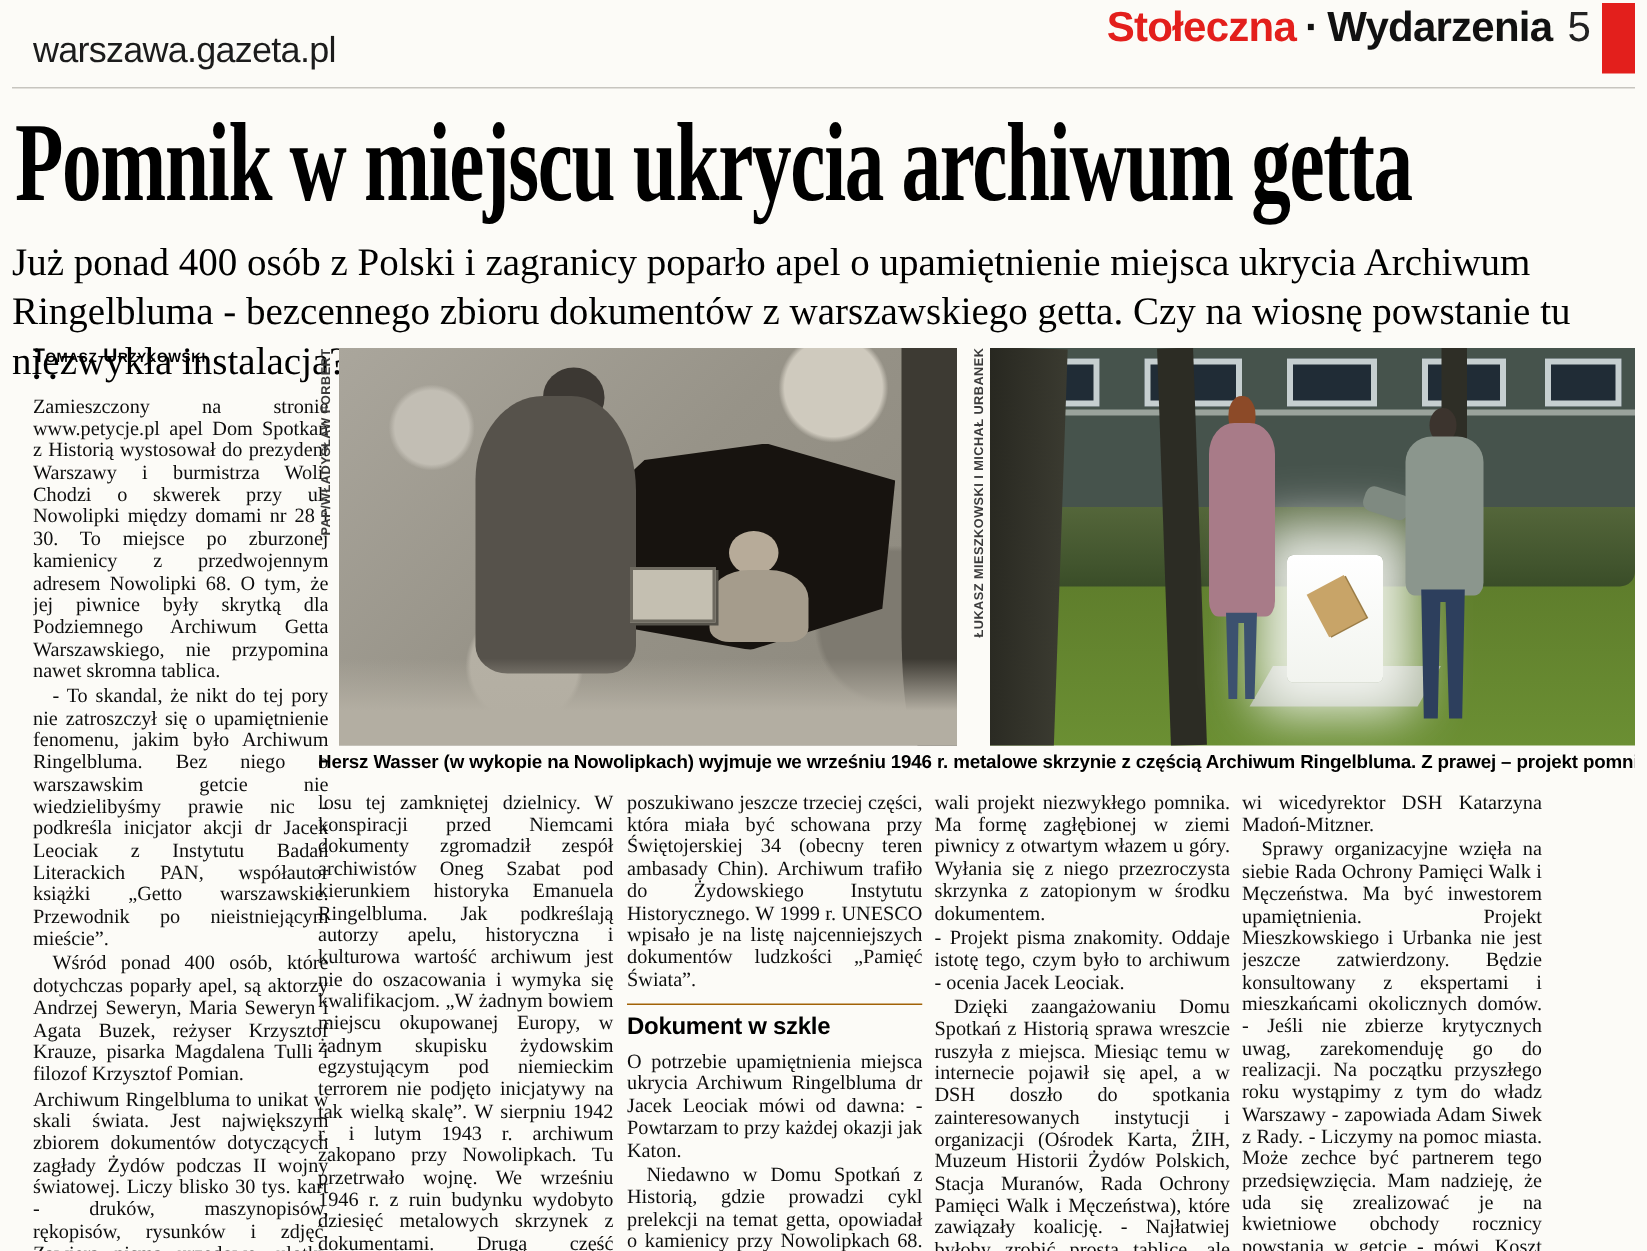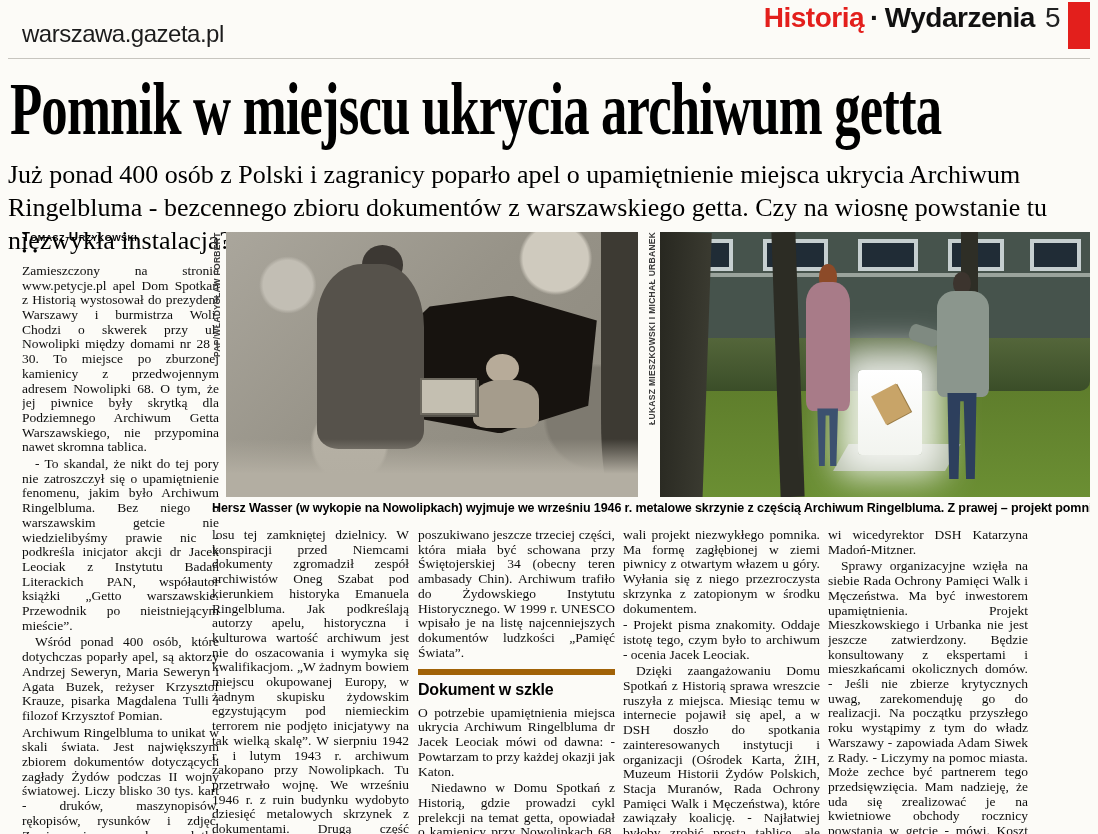--- a/index.html
+++ b/index.html
@@ -28,21 +28,21 @@
   .bodytext p { margin:0 0 2px 0; }
   .bodytext p.indent { text-indent:13px; }
   .col { position:absolute; overflow:hidden; }
   .col1 { left:22px; top:230px; width:197px; height:604px; }
   .col2 { left:212px; top:528px; width:197px; height:306px; }
   .col3 { left:418px; top:528px; width:197px; height:306px; }
   .col4 { left:623px; top:528px; width:197px; height:306px; }
   .col5 { left:828px; top:528px; width:200px; height:306px; }
   .byline { font-family:"Liberation Sans",sans-serif; font-weight:bold; font-size:13px; font-variant:small-caps; letter-spacing:.4px; color:#000; }
   .byline-marks { font-size:8px; letter-spacing:2px; margin:3px 0 8px 0; color:#000; }
-  .sec-header { font-family:"Liberation Sans",sans-serif; font-weight:bold; font-size:16px; letter-spacing:-0.2px; border-top:6px solid #a16207; padding-top:6px; margin:9px 0 7px 0; color:#000; }
+  .sec-header { font-family:"Liberation Sans",sans-serif; font-weight:bold; font-size:16px; letter-spacing:-0.2px; border-top:1px solid #a16207; padding-top:6px; margin:9px 0 7px 0; color:#000; }
 
   
   .photo-row { position:absolute; left:212px; top:232px; width:878px; height:265px; }
   .credit { position:absolute; top:0; height:100%; width:13px; writing-mode:vertical-rl; transform:rotate(180deg); text-align:right; font-size:8.5px; font-weight:bold; color:#3a3a3a; letter-spacing:.3px; white-space:nowrap; overflow:hidden; }
   .credit1 { left:0; }
   .credit2 { left:435px; }
   .photo { position:absolute; top:0; height:265px; overflow:hidden; }
   .photo1 { left:14px; width:412px; background:
       radial-gradient(circle at 15% 20%, #c2beb4 0 6%, transparent 7%),
       radial-gradient(circle at 80% 10%, #cfcabe 0 8%, transparent 9%),
@@ -83,21 +83,21 @@
   .caption { position:absolute; left:212px; top:501px; width:878px; font-family:"Liberation Sans",sans-serif; font-weight:bold; font-size:12.5px; letter-spacing:-0.1px; color:#000; white-space:nowrap; overflow:hidden; }
 </style>
 </head>
 <body>
 
 <div class="page">
 
   <div class="site-logo">warszawa.gazeta.pl</div>
   <div class="mast-right">
     <div class="mast-line1">
-      <span class="sec-red">Historią</span><span class="dot-sep">·</span><span>Wydarzenia</span><span class="pagenum">5</span>
+      <span class="sec-red">Stołeczna</span><span class="dot-sep">·</span><span>Wydarzenia</span><span class="pagenum">5</span>
     </div>
   </div>
   <div class="red-block"></div>
   <div class="mast-rule"></div>
 
   <h1 class="headline">Pomnik w miejscu ukrycia archiwum getta</h1>
   <p class="lead">Już ponad 400 osób z Polski i zagranicy poparło apel o upamiętnienie miejsca ukrycia Archiwum Ringelbluma - bezcennego zbioru dokumentów z warszawskiego getta. Czy na wiosnę powstanie tu niezwykła instalacja?</p>
 
   <div class="col col1 bodytext">
     <div class="byline">Tomasz Urzykowski</div>

